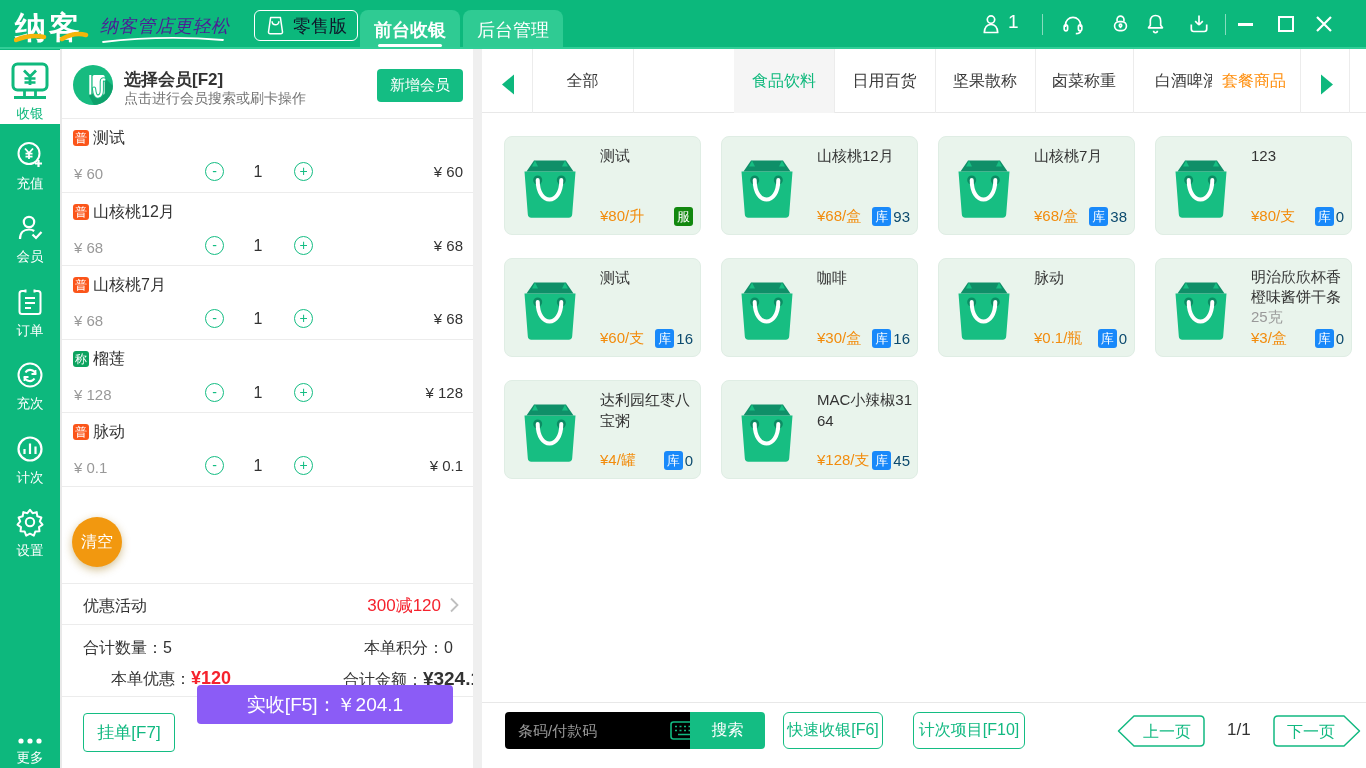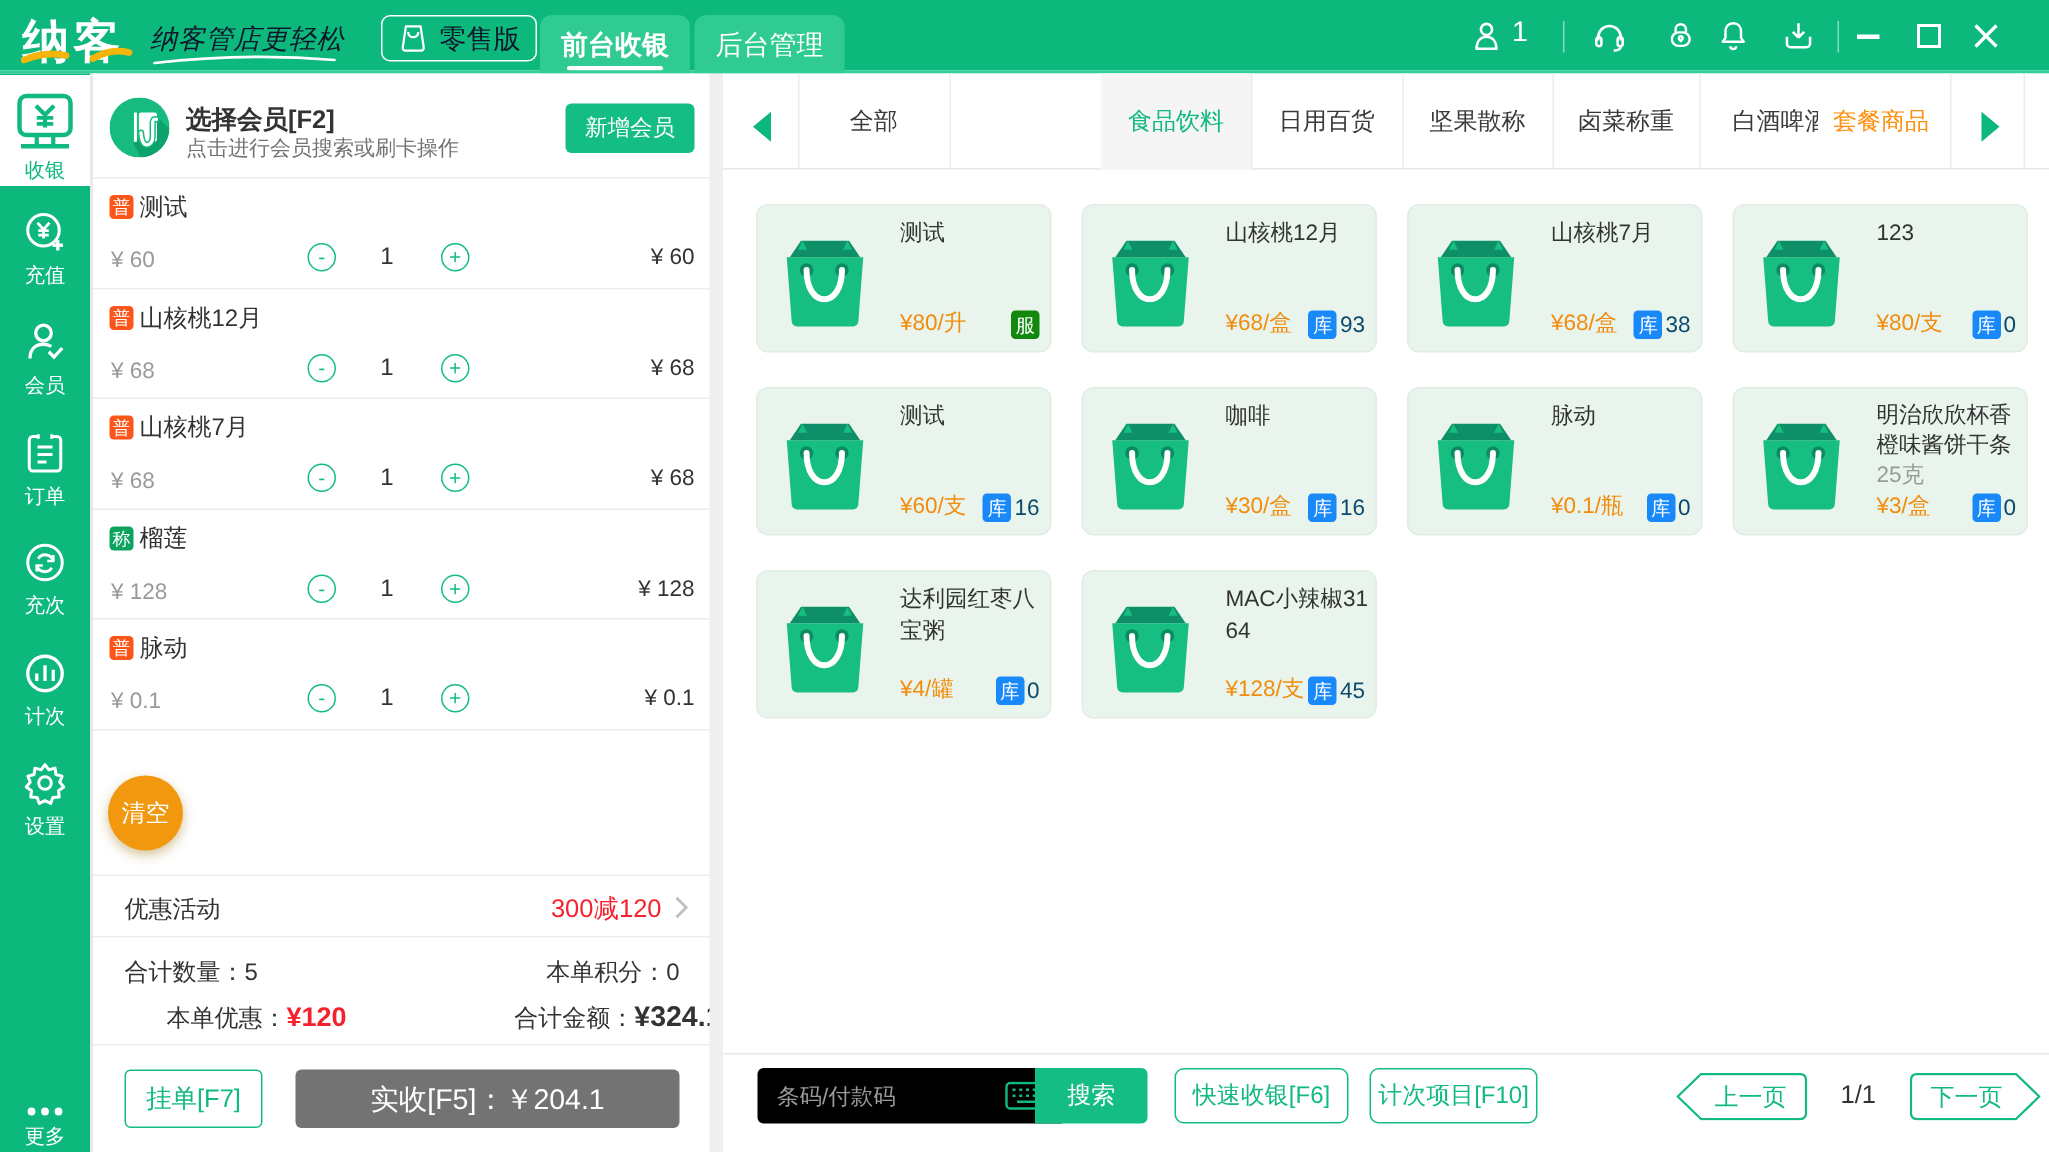--- a/index.html
+++ b/index.html
@@ -10,21 +10,21 @@
 
 .topbar { position:absolute; left:0; top:0; width:1366px; height:47px; background:#0CB87C; }
 .topline { position:absolute; left:0; top:47px; width:1366px; height:2px; background:#31CE97; }
 .sidebar { position:absolute; left:0; top:49px; width:60px; height:719px; background:#0DB87D; }
 .sidediv { position:absolute; left:60px; top:49px; width:2px; height:719px; background:#E9E9E9; }
 .mid { position:absolute; left:62px; top:49px; width:411px; height:719px; background:#fff; }
 .middiv { position:absolute; left:473px; top:49px; width:9px; height:719px; background:#EFEFEF; }
 .right { position:absolute; left:482px; top:49px; width:884px; height:719px; background:#fff; }
 
 .logo { position:absolute; left:15px; top:7px; color:#fff; font-size:31px; font-weight:bold; letter-spacing:3px; }
-.slogan { position:absolute; left:100px; top:14px; color:#0f172a; font-size:18px; font-style:italic; letter-spacing:0.5px; }
+.slogan { position:absolute; left:100px; top:14px; color:#4c1d95; font-size:18px; font-style:italic; letter-spacing:0.5px; }
 .lsbtn { position:absolute; left:254px; top:10px; width:104px; height:31px; border:1px solid #fff; border-radius:6px; color:#0f172a; font-size:18px; font-weight:normal; display:flex; align-items:center; justify-content:center; gap:7px; }
 .ttab { position:absolute; top:10px; height:39px; background:#2FCB93; border-radius:8px 8px 0 0; color:#fff; font-size:18px; display:flex; align-items:center; justify-content:center; }
 .ttab.act { font-weight:bold; }
 .ttab.act .ul { position:absolute; bottom:2px; left:18px; right:18px; height:3px; background:#fff; border-radius:2px; }
 .tbico { position:absolute; top:12px; }
 .tbdiv { position:absolute; top:14px; width:1px; height:21px; background:rgba(255,255,255,.5); }
 
 .scell { position:absolute; left:0; width:60px; height:73.5px; display:flex; flex-direction:column; align-items:center; justify-content:center; gap:5px; padding-top:12px; color:#fff; font-size:13.5px; }
 .scell.act { background:#fff; color:#10B97D; }
 
@@ -38,21 +38,21 @@
 .ctag.g { background:#0CA35F; }
 .cname { position:absolute; left:31px; top:9px; font-size:16px; color:#333; }
 .cprice { position:absolute; left:12px; top:46px; font-size:15px; color:#999; }
 .qbtn { position:absolute; top:43px; width:19px; height:19px; border:1px solid #14BD83; border-radius:50%; color:#14BD83; font-size:14px; text-align:center; line-height:17px; }
 .cqty { position:absolute; top:44px; width:30px; text-align:center; font-size:16px; color:#333; }
 .ctotal { position:absolute; right:10px; top:44px; font-size:15px; color:#333; }
 .clearbtn { position:absolute; left:10px; top:468px; width:50px; height:50px; border-radius:50%; background:#F2980F; color:#fff; font-size:16px; display:flex; align-items:center; justify-content:center; box-shadow:0 3px 8px rgba(160,120,20,.45); }
 .promo { position:absolute; left:0; top:534px; width:411px; height:42px; border-top:1px solid #ECECEC; border-bottom:1px solid #ECECEC; }
 .totrow { position:absolute; width:411px; height:30px; font-size:16px; color:#333; }
 .hangbtn { position:absolute; left:21px; top:664px; width:92px; height:39px; border:1px solid #14BD83; border-radius:4px; color:#12B981; font-size:17px; display:flex; align-items:center; justify-content:center; }
-.paybtn { position:absolute; left:135px; top:664px; width:256px; height:39px; background:#737373; border-radius:4px; color:#fff; font-size:19px; display:flex; align-items:center; justify-content:center; }
+.paybtn { position:absolute; left:135px; top:636px; width:256px; height:39px; background:#8b5cf6; border-radius:4px; color:#fff; font-size:19px; display:flex; align-items:center; justify-content:center; }
 
 .tabbar { position:absolute; left:0; top:0; width:884px; height:64px; border-bottom:1px solid #E8E8E8; }
 .tsep { position:absolute; top:0; width:1px; height:64px; background:#ECECEC; }
 .rtab { position:absolute; top:0; height:64px; display:flex; align-items:center; justify-content:center; font-size:16px; color:#3A3A3A; }
 .card { position:absolute; width:197px; height:99px; background:#E9F4EC; border:1px solid #DFEDE4; border-radius:8px; }
 .pname { position:absolute; left:95px; top:8px; right:4px; font-size:15px; color:#333; line-height:21px; word-break:break-all; }
 .pspec { color:#999; }
 .prow { position:absolute; left:95px; right:7px; bottom:8px; height:20px; }
 .pprice { position:absolute; left:0; top:0; font-size:15px; color:#F28C0D; line-height:20px; }
 .stock { position:absolute; right:0; top:0; height:20px; display:flex; align-items:center; }
@@ -495,21 +495,21 @@
 
   <div class="botbar">
     <div class="scaninput">
       <span class="scantext">条码/付款码</span>
       <svg class="abs" style="right:8px;top:9px" width="30" height="19" viewBox="0 0 30 19" fill="none" stroke="#12B981" stroke-width="1.6">
           <rect x="1" y="1" width="28" height="17" rx="2.5"></rect>
           <path d="M5,5.5 h2 M9.5,5.5 h2 M14,5.5 h2 M18.5,5.5 h2 M23,5.5 h2 M5,9.5 h2 M9.5,9.5 h2 M14,9.5 h2 M18.5,9.5 h2 M23,9.5 h2 M8,13.5 h14" stroke-width="1.7"></path>
         </svg>
     </div>
     <div class="searchbtn">搜索</div>
-    <div class="obtn" style="left:301px;width:116px;">快速收银[F6]</div>
+    <div class="obtn" style="left:301px;width:100px;">快速收银[F6]</div>
     <div class="obtn" style="left:431px;width:112px;">计次项目[F10]</div>
     <svg class="abs" style="left:635px;top:12px" width="88" height="32" viewBox="0 0 88 32">
         <path d="M17,1 H83 Q87,1 87,5 V27 Q87,31 83,31 H17 L1.5,16 Z" fill="#fff" stroke="#12B981" stroke-width="1.5" stroke-linejoin="round"></path>
         <text x="50" y="21.5" text-anchor="middle" font-size="16" fill="#12B981">上一页</text>
       </svg>
     <div class="pgnum" style="left:745px;">1/1</div>
     <svg class="abs" style="left:791px;top:12px" width="88" height="32" viewBox="0 0 88 32">
         <path d="M71,1 H5 Q1,1 1,5 V27 Q1,31 5,31 H71 L86.5,16 Z" fill="#fff" stroke="#12B981" stroke-width="1.5" stroke-linejoin="round"></path>
         <text x="38" y="21.5" text-anchor="middle" font-size="16" fill="#12B981">下一页</text>
       </svg>

